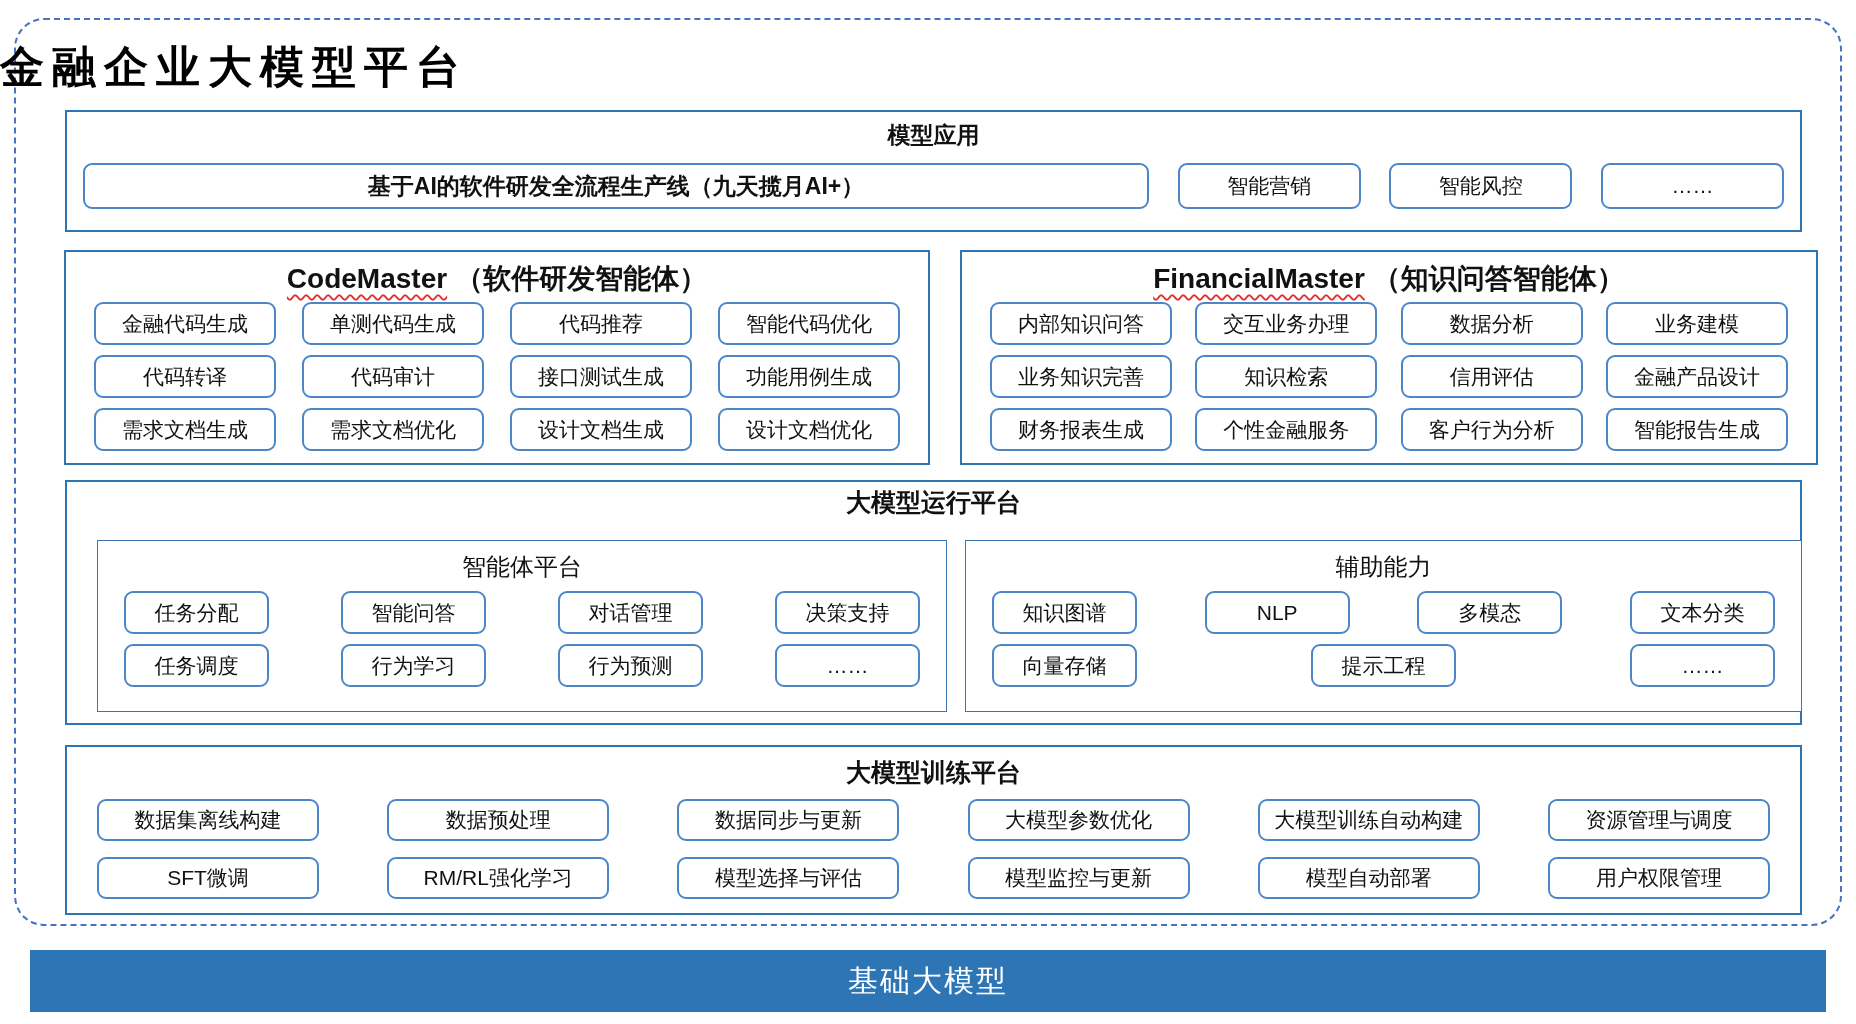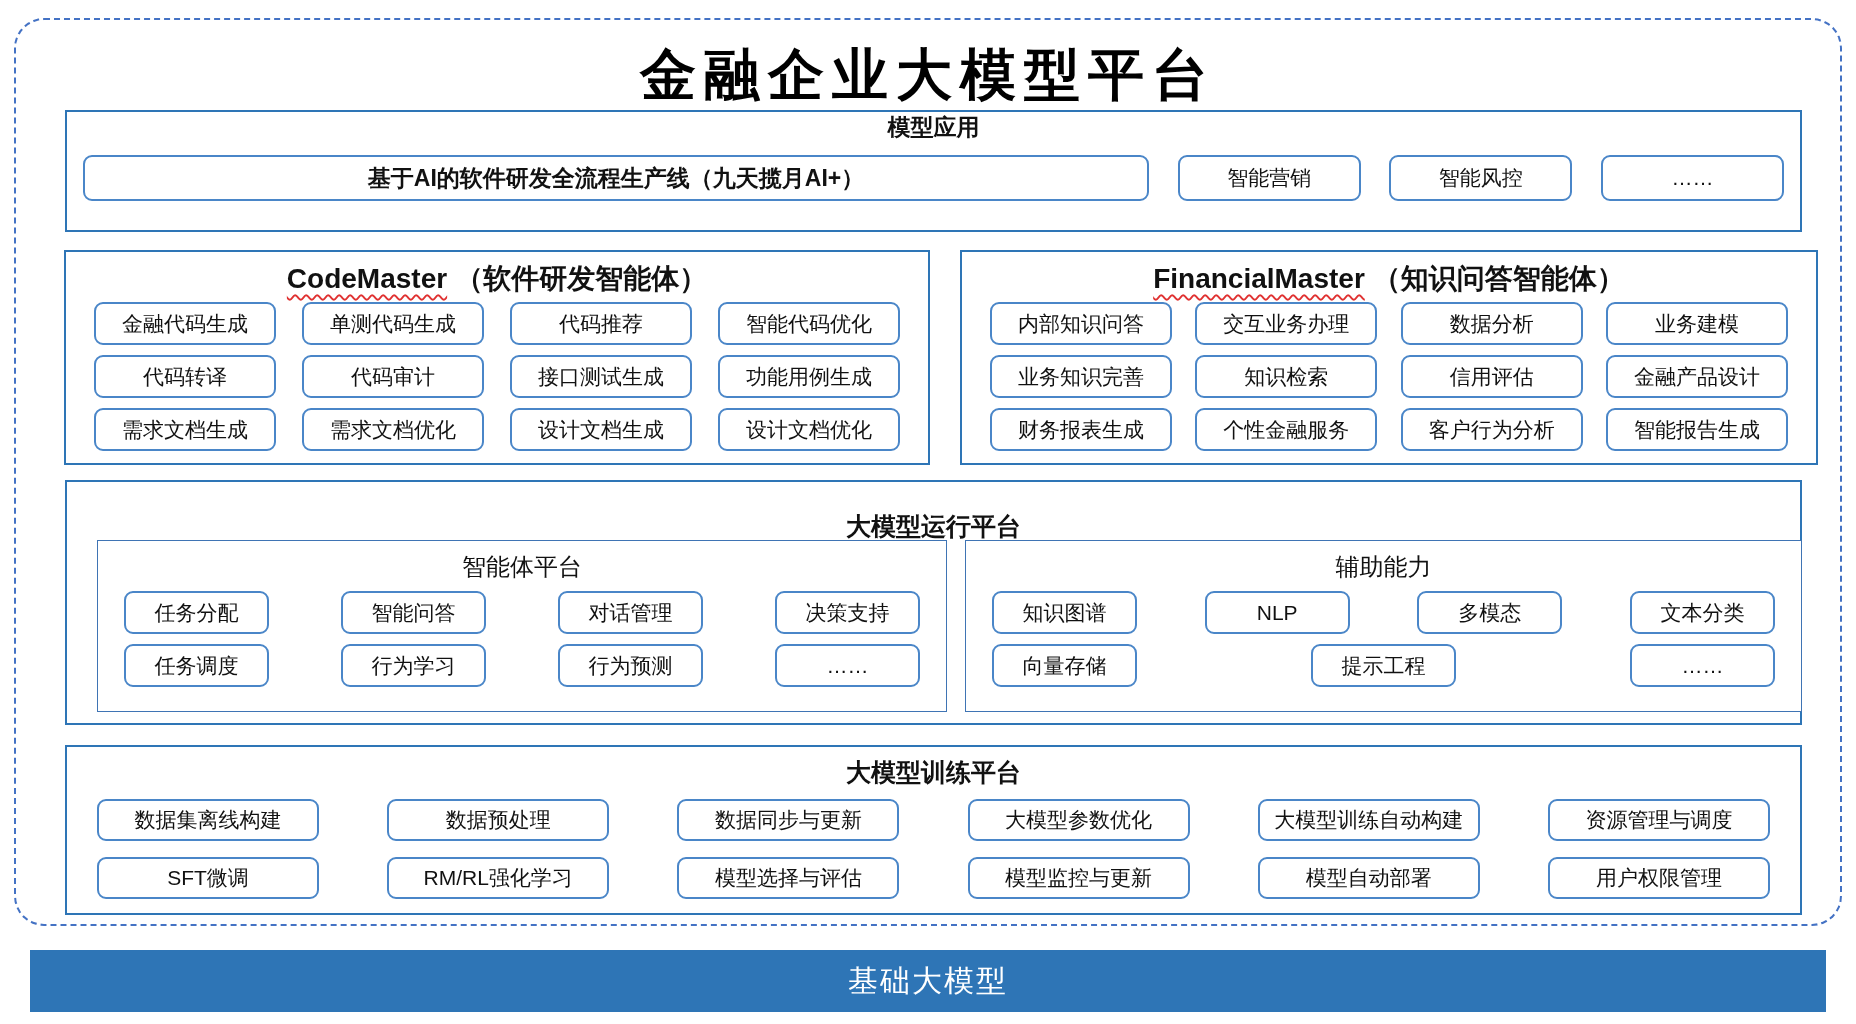--- a/index.html
+++ b/index.html
@@ -18,38 +18,38 @@
     position: absolute;
     left: 14px; top: 18px;
     width: 1828px; height: 908px;
     border: 2px dashed #4472c4;
     border-radius: 30px;
   }
 
   .main-title {
     position: absolute;
     left: 0; right: 0; top: 38px;
-    text-align: center;
     font-family: Liberation Mono, monospace;
     font-weight: bold;
-    font-size: 56px;
+    font-size: 44px;
     letter-spacing: 8px;
     color: #000;
   }
 
   .box {
     position: absolute;
     border: 2px solid #2e75b6;
     background: #ffffff;
   }
 
   .sec-header {
     text-align: center;
     font-weight: bold;
     font-size: 23px;
+    padding-top: 8px;
   }
 
   
   .sec-app { left: 65px; top: 110px; width: 1737px; height: 122px; }
   .app-row {
     display: flex;
     justify-content: space-between;
     align-items: center;
     padding: 0 16px;
     margin-top: 12px;
@@ -88,21 +88,21 @@
   .grid { padding: 2px 28px 0 28px; }
   .chip-row {
     display: flex;
     justify-content: space-between;
     margin-bottom: 10px;
   }
   .sec-agent .chip { width: 182px; }
 
   
   .sec-runtime { left: 65px; top: 480px; width: 1737px; height: 245px; }
-  .sec-runtime > .sec-header { font-size: 25px; padding-top: 28px; }
+  .sec-runtime > .sec-header { font-size: 25px; padding-top: 4px; }
   .sub-box {
     position: absolute;
     border: 1.5px solid #3f74b4;
     background: #fff;
     top: 58px;
     height: 172px;
   }
   .sub-agent-platform { left: 30px; width: 850px; }
   .sub-aux { left: 898px; width: 837px; }
   .sub-header {

